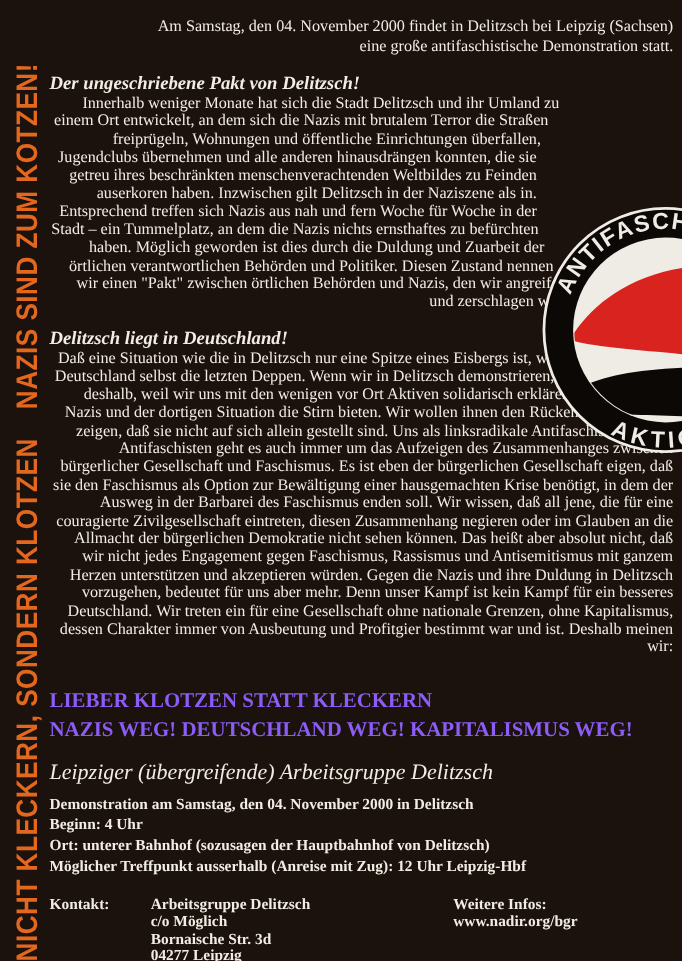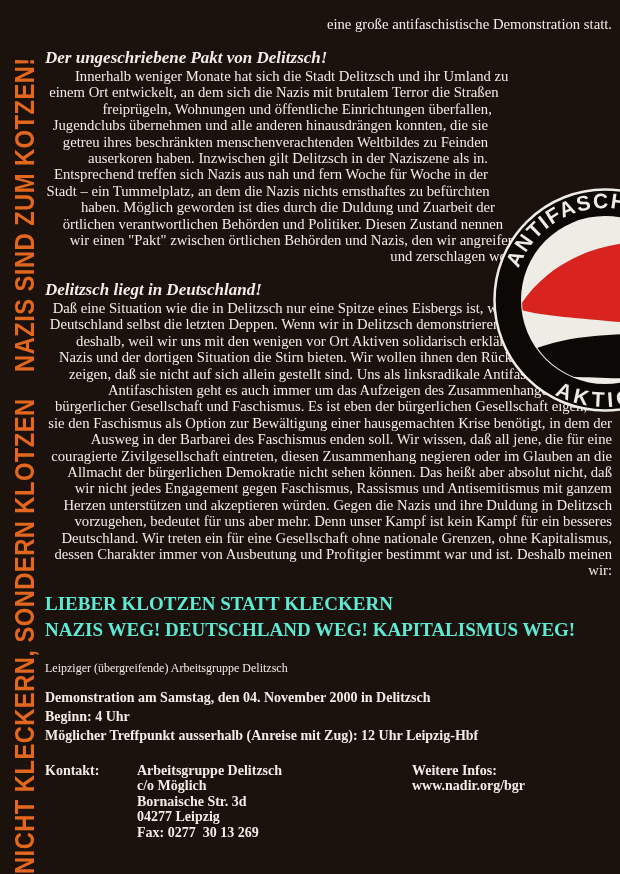--- a/index.html
+++ b/index.html
@@ -53,30 +53,31 @@
   
   .logo-float {
     float: right;
     width: 124px;
     height: 230px;
     margin-top: 133px;
     shape-outside: circle(119px at 117px 115px);
   }
 
   .slogans {
-    margin-top: 12px;
+    margin-top: 28px;
     font-weight: bold;
     font-size: 19px;
     line-height: 26px;
-    color: #5eead4;
+    color: #8b5cf6;
   }
 
   .signature {
     margin-top: 17px;
-    font-size: 12px;
+    font-style: italic;
+    font-size: 20px;
   }
 
   .event {
     margin-top: 13px;
     font-weight: bold;
     font-size: 14px;
     line-height: 18.8px;
   }
 
   .contact {
@@ -107,20 +108,21 @@
 </head>
 <body>
 
 <div class="vbanner">
   <span>NICHT KLECKERN, SONDERN KLOTZEN</span><span class="part2">NAZIS SIND ZUM KOTZEN!</span>
 </div>
 
 <div class="content">
 
   <div class="intro">
+    <div>Am Samstag, den 04. November 2000 findet in Delitzsch bei Leipzig (Sachsen)</div>
     <div>eine große antifaschistische Demonstration statt.</div>
   </div>
 
   <div class="logo-float"></div>
 
   <div class="section-heading">Der ungeschriebene Pakt von Delitzsch!</div>
   <p class="section-body">Innerhalb weniger Monate hat sich die Stadt Delitzsch und ihr Umland zu einem Ort entwickelt, an dem sich die Nazis mit brutalem Terror die Straßen freiprügeln, Wohnungen und öffentliche Einrichtungen überfallen, Jugendclubs übernehmen und alle anderen hinausdrängen konnten, die sie getreu ihres beschränkten menschenverachtenden Weltbildes zu Feinden auserkoren haben. Inzwischen gilt Delitzsch in der Naziszene als in. Entsprechend treffen sich Nazis aus nah und fern Woche für Woche in der Stadt – ein Tummelplatz, an dem die Nazis nichts ernsthaftes zu befürchten haben. Möglich geworden ist dies durch die Duldung und Zuarbeit der örtlichen verantwortlichen Behörden und Politiker. Diesen Zustand nennen wir einen "Pakt" zwischen örtlichen Behörden und Nazis, den wir angreifen und zerschlagen wollen.</p>
 
   <div class="section-heading">Delitzsch liegt in Deutschland!</div>
   <p class="section-body">Daß eine Situation wie die in Delitzsch nur eine Spitze eines Eisbergs ist, wissen inzwischen in Deutschland selbst die letzten Deppen. Wenn wir in Delitzsch demonstrieren, dann nicht zuletzt deshalb, weil wir uns mit den wenigen vor Ort Aktiven solidarisch erklären wollen, die den Nazis und der dortigen Situation die Stirn bieten. Wir wollen ihnen den Rücken stärken, ihnen zeigen, daß sie nicht auf sich allein gestellt sind. Uns als linksradikale Antifaschistinnen und Antifaschisten geht es auch immer um das Aufzeigen des Zusammenhanges zwischen bürgerlicher Gesellschaft und Faschismus. Es ist eben der bürgerlichen Gesellschaft eigen, daß sie den Faschismus als Option zur Bewältigung einer hausgemachten Krise benötigt, in dem der Ausweg in der Barbarei des Faschismus enden soll. Wir wissen, daß all jene, die für eine couragierte Zivilgesellschaft eintreten, diesen Zusammenhang negieren oder im Glauben an die Allmacht der bürgerlichen Demokratie nicht sehen können. Das heißt aber absolut nicht, daß wir nicht jedes Engagement gegen Faschismus, Rassismus und Antisemitismus mit ganzem Herzen unterstützen und akzeptieren würden. Gegen die Nazis und ihre Duldung in Delitzsch vorzugehen, bedeutet für uns aber mehr. Denn unser Kampf ist kein Kampf für ein besseres Deutschland. Wir treten ein für eine Gesellschaft ohne nationale Grenzen, ohne Kapitalismus, dessen Charakter immer von Ausbeutung und Profitgier bestimmt war und ist. Deshalb meinen wir:</p>
@@ -128,20 +130,21 @@
   <div class="slogans">
     <div>LIEBER KLOTZEN STATT KLECKERN</div>
     <div>NAZIS WEG! DEUTSCHLAND WEG! KAPITALISMUS WEG!</div>
   </div>
 
   <div class="signature">Leipziger (übergreifende) Arbeitsgruppe Delitzsch</div>
 
   <div class="event">
     <div>Demonstration am Samstag, den 04. November 2000 in Delitzsch</div>
     <div>Beginn: 4 Uhr</div>
+    <div>Ort: unterer Bahnhof (sozusagen der Hauptbahnhof von Delitzsch)</div>
     <div>Möglicher Treffpunkt ausserhalb (Anreise mit Zug): 12 Uhr Leipzig-Hbf</div>
   </div>
 
   <div class="contact">
     <div class="contact-label">Kontakt:</div>
     <div class="contact-address">
       <div class="contact-line">Arbeitsgruppe Delitzsch</div>
       <div class="contact-line">c/o Möglich</div>
       <div class="contact-line">Bornaische Str. 3d</div>
       <div class="contact-line">04277 Leipzig</div>

